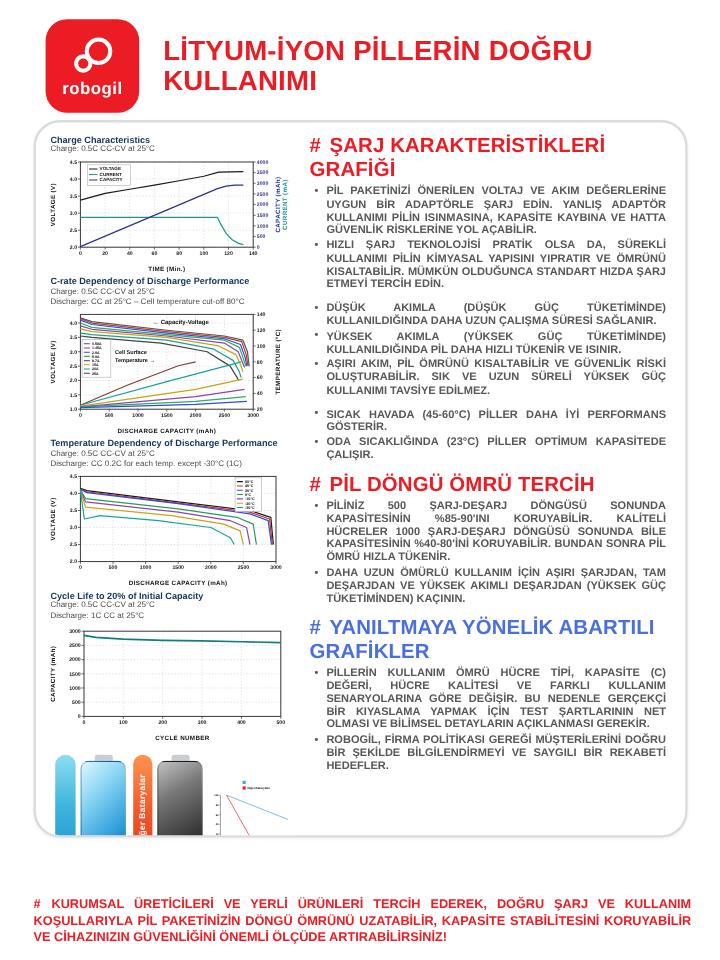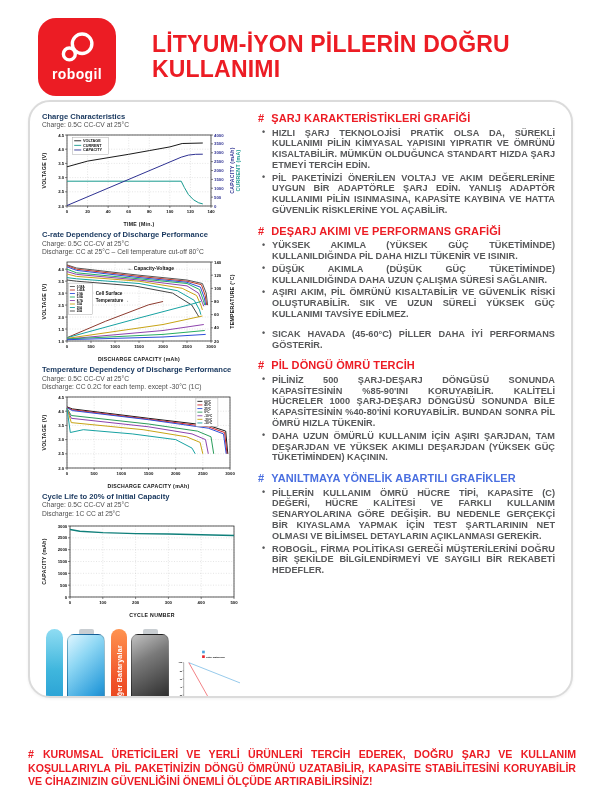--- a/index.html
+++ b/index.html
@@ -14,42 +14,42 @@
   
   header { display:flex; align-items:center; gap:20px; padding:16px 0 0 38px; }
   .logo {
     width:78px; height:78px; background:#EC1C24; border-radius:18px;
     display:flex; flex-direction:column; align-items:center; justify-content:center;
     color:#fff; flex:none;
   }
   .logo svg { width:44px; height:34px; display:block; }
   .logo-text { font-size:14px; font-weight:bold; letter-spacing:.4px; margin-top:1px; }
   h1 {
-    margin:16px; color:#EC1C24; font-size:23px; font-weight:bold;
+    margin:0; color:#EC1C24; font-size:23px; font-weight:bold;
     line-height:1.08; max-width:410px; letter-spacing:.2px;
   }
 
   
   .card {
     position:absolute; left:28px; top:100px; width:545px; height:598px;
     border:2px solid #DBDBDB; border-radius:22px; background:#fff;
     display:flex; padding:10px 8px 6px 8px; overflow:hidden;
     box-shadow:0 1px 3px rgba(0,0,0,.06);
   }
   .col-left { width:210px; flex:none; padding-left:4px; }
   .col-right { flex:1; padding:0 8px 0 10px; }
 
   .chart-block { margin-bottom:3px; }
   .c-title { color:#17365D; font-weight:bold; font-size:7.6px; line-height:1.25; }
   .c-sub   { color:#4d4d4d; font-size:6.7px; line-height:1.3; }
   .chart-block svg { display:block; margin-top:1px; }
 
   
   section h2 {
-    margin:0 0 3px 0; font-size:11px; font-weight:bold; letter-spacing:.1px;
+    margin:0 0 3px 0; font-size:17px; font-weight:bold; letter-spacing:.1px;
     color:#EC1C24; line-height:1.15;
   }
   section h2 .hash { margin-right:7px; }
   section.blue h2 { color:#4A6FE0; }
   section ul { margin:0 0 9px 0; padding:0 0 0 14px; list-style:none; }
   section li {
     position:relative; color:#57585A; font-weight:bold; font-size:9.2px;
     line-height:1.17; text-align:justify; margin-bottom:2px; letter-spacing:0;
   }
   section li::before {
@@ -502,37 +502,37 @@
           </svg>
       </div>
 
     </div>
 
     <div class="col-right">
 
       <section>
         <h2><span class="hash">#</span><span>ŞARJ KARAKTERİSTİKLERİ GRAFİĞİ</span></h2>
         <ul>
+          <li>PİL PAKETİNİZİ ÖNERİLEN VOLTAJ VE AKIM DEĞERLERİNE UYGUN BİR ADAPTÖRLE ŞARJ EDİN. YANLIŞ ADAPTÖR KULLANIMI PİLİN ISINMASINA, KAPASİTE KAYBINA VE HATTA GÜVENLİK RİSKLERİNE YOL AÇABİLİR.</li>
           <li>HIZLI ŞARJ TEKNOLOJİSİ PRATİK OLSA DA, SÜREKLİ KULLANIMI PİLİN KİMYASAL YAPISINI YIPRATIR VE ÖMRÜNÜ KISALTABİLİR. MÜMKÜN OLDUĞUNCA STANDART HIZDA ŞARJ ETMEYİ TERCİH EDİN.</li>
-          <li>PİL PAKETİNİZİ ÖNERİLEN VOLTAJ VE AKIM DEĞERLERİNE UYGUN BİR ADAPTÖRLE ŞARJ EDİN. YANLIŞ ADAPTÖR KULLANIMI PİLİN ISINMASINA, KAPASİTE KAYBINA VE HATTA GÜVENLİK RİSKLERİNE YOL AÇABİLİR.</li>
         </ul>
       </section>
 
       <section>
-        <h2><span class="hash">#</span><span>DEŞARJ AKIMI VE PERFORMANS GRAFİĞİ</span></h2>
         <ul>
+          <li>DÜŞÜK AKIMLA (DÜŞÜK GÜÇ TÜKETİMİNDE) KULLANILDIĞINDA DAHA UZUN ÇALIŞMA SÜRESİ SAĞLANIR.</li>
           <li>YÜKSEK AKIMLA (YÜKSEK GÜÇ TÜKETİMİNDE) KULLANILDIĞINDA PİL DAHA HIZLI TÜKENİR VE ISINIR.</li>
-          <li>DÜŞÜK AKIMLA (DÜŞÜK GÜÇ TÜKETİMİNDE) KULLANILDIĞINDA DAHA UZUN ÇALIŞMA SÜRESİ SAĞLANIR.</li>
           <li>AŞIRI AKIM, PİL ÖMRÜNÜ KISALTABİLİR VE GÜVENLİK RİSKİ OLUŞTURABİLİR. SIK VE UZUN SÜRELİ YÜKSEK GÜÇ KULLANIMI TAVSİYE EDİLMEZ.</li>
         </ul>
       </section>
 
       <section>
         <ul>
           <li>SICAK HAVADA (45-60°C) PİLLER DAHA İYİ PERFORMANS GÖSTERİR.</li>
+          <li>ODA SICAKLIĞINDA (23°C) PİLLER OPTİMUM KAPASİTEDE ÇALIŞIR.</li>
         </ul>
       </section>
 
       <section>
         <h2><span class="hash">#</span><span>PİL DÖNGÜ ÖMRÜ TERCİH</span></h2>
         <ul>
           <li>PİLİNİZ 500 ŞARJ-DEŞARJ DÖNGÜSÜ SONUNDA KAPASİTESİNİN %85-90'INI KORUYABİLİR. KALİTELİ HÜCRELER 1000 ŞARJ-DEŞARJ DÖNGÜSÜ SONUNDA BİLE KAPASİTESİNİN %40-80'İNİ KORUYABİLİR. BUNDAN SONRA PİL ÖMRÜ HIZLA TÜKENİR.</li>
           <li>DAHA UZUN ÖMÜRLÜ KULLANIM İÇİN AŞIRI ŞARJDAN, TAM DEŞARJDAN VE YÜKSEK AKIMLI DEŞARJDAN (YÜKSEK GÜÇ TÜKETİMİNDEN) KAÇININ.</li>
         </ul>
       </section>

